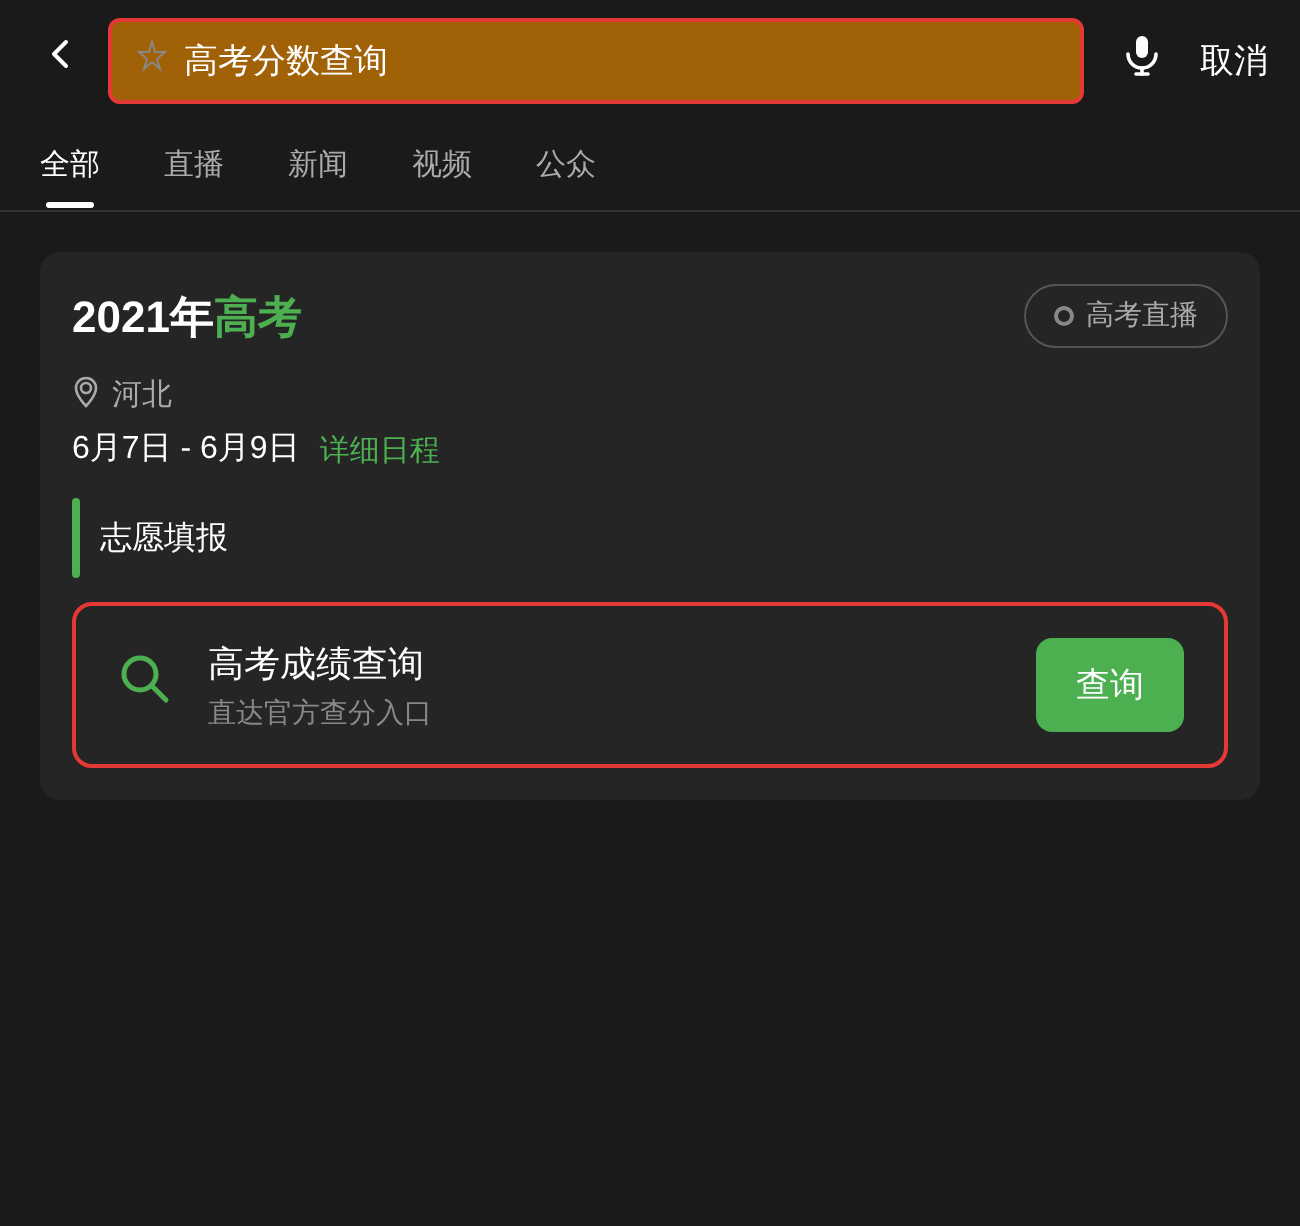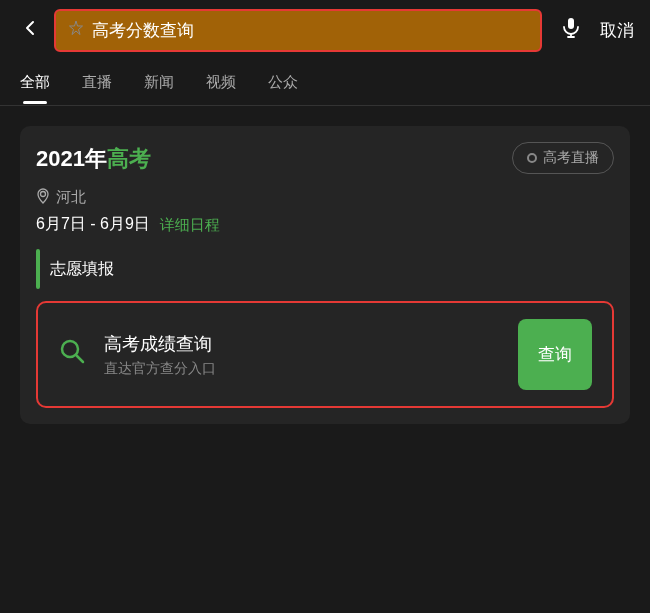--- a/index.html
+++ b/index.html
@@ -236,21 +236,21 @@
     .query-subtitle {
       font-size: 14px;
       color: #888;
     }
 
     .query-btn {
       background-color: #4caf50;
       color: #ffffff;
       border: none;
       border-radius: 8px;
-      padding: 24px 20px;
+      padding: 12px 20px;
       font-size: 17px;
       cursor: pointer;
       white-space: nowrap;
     }
   </style>
 </head>
 <body>
 
 <div class="header">
   <div class="header-back">

